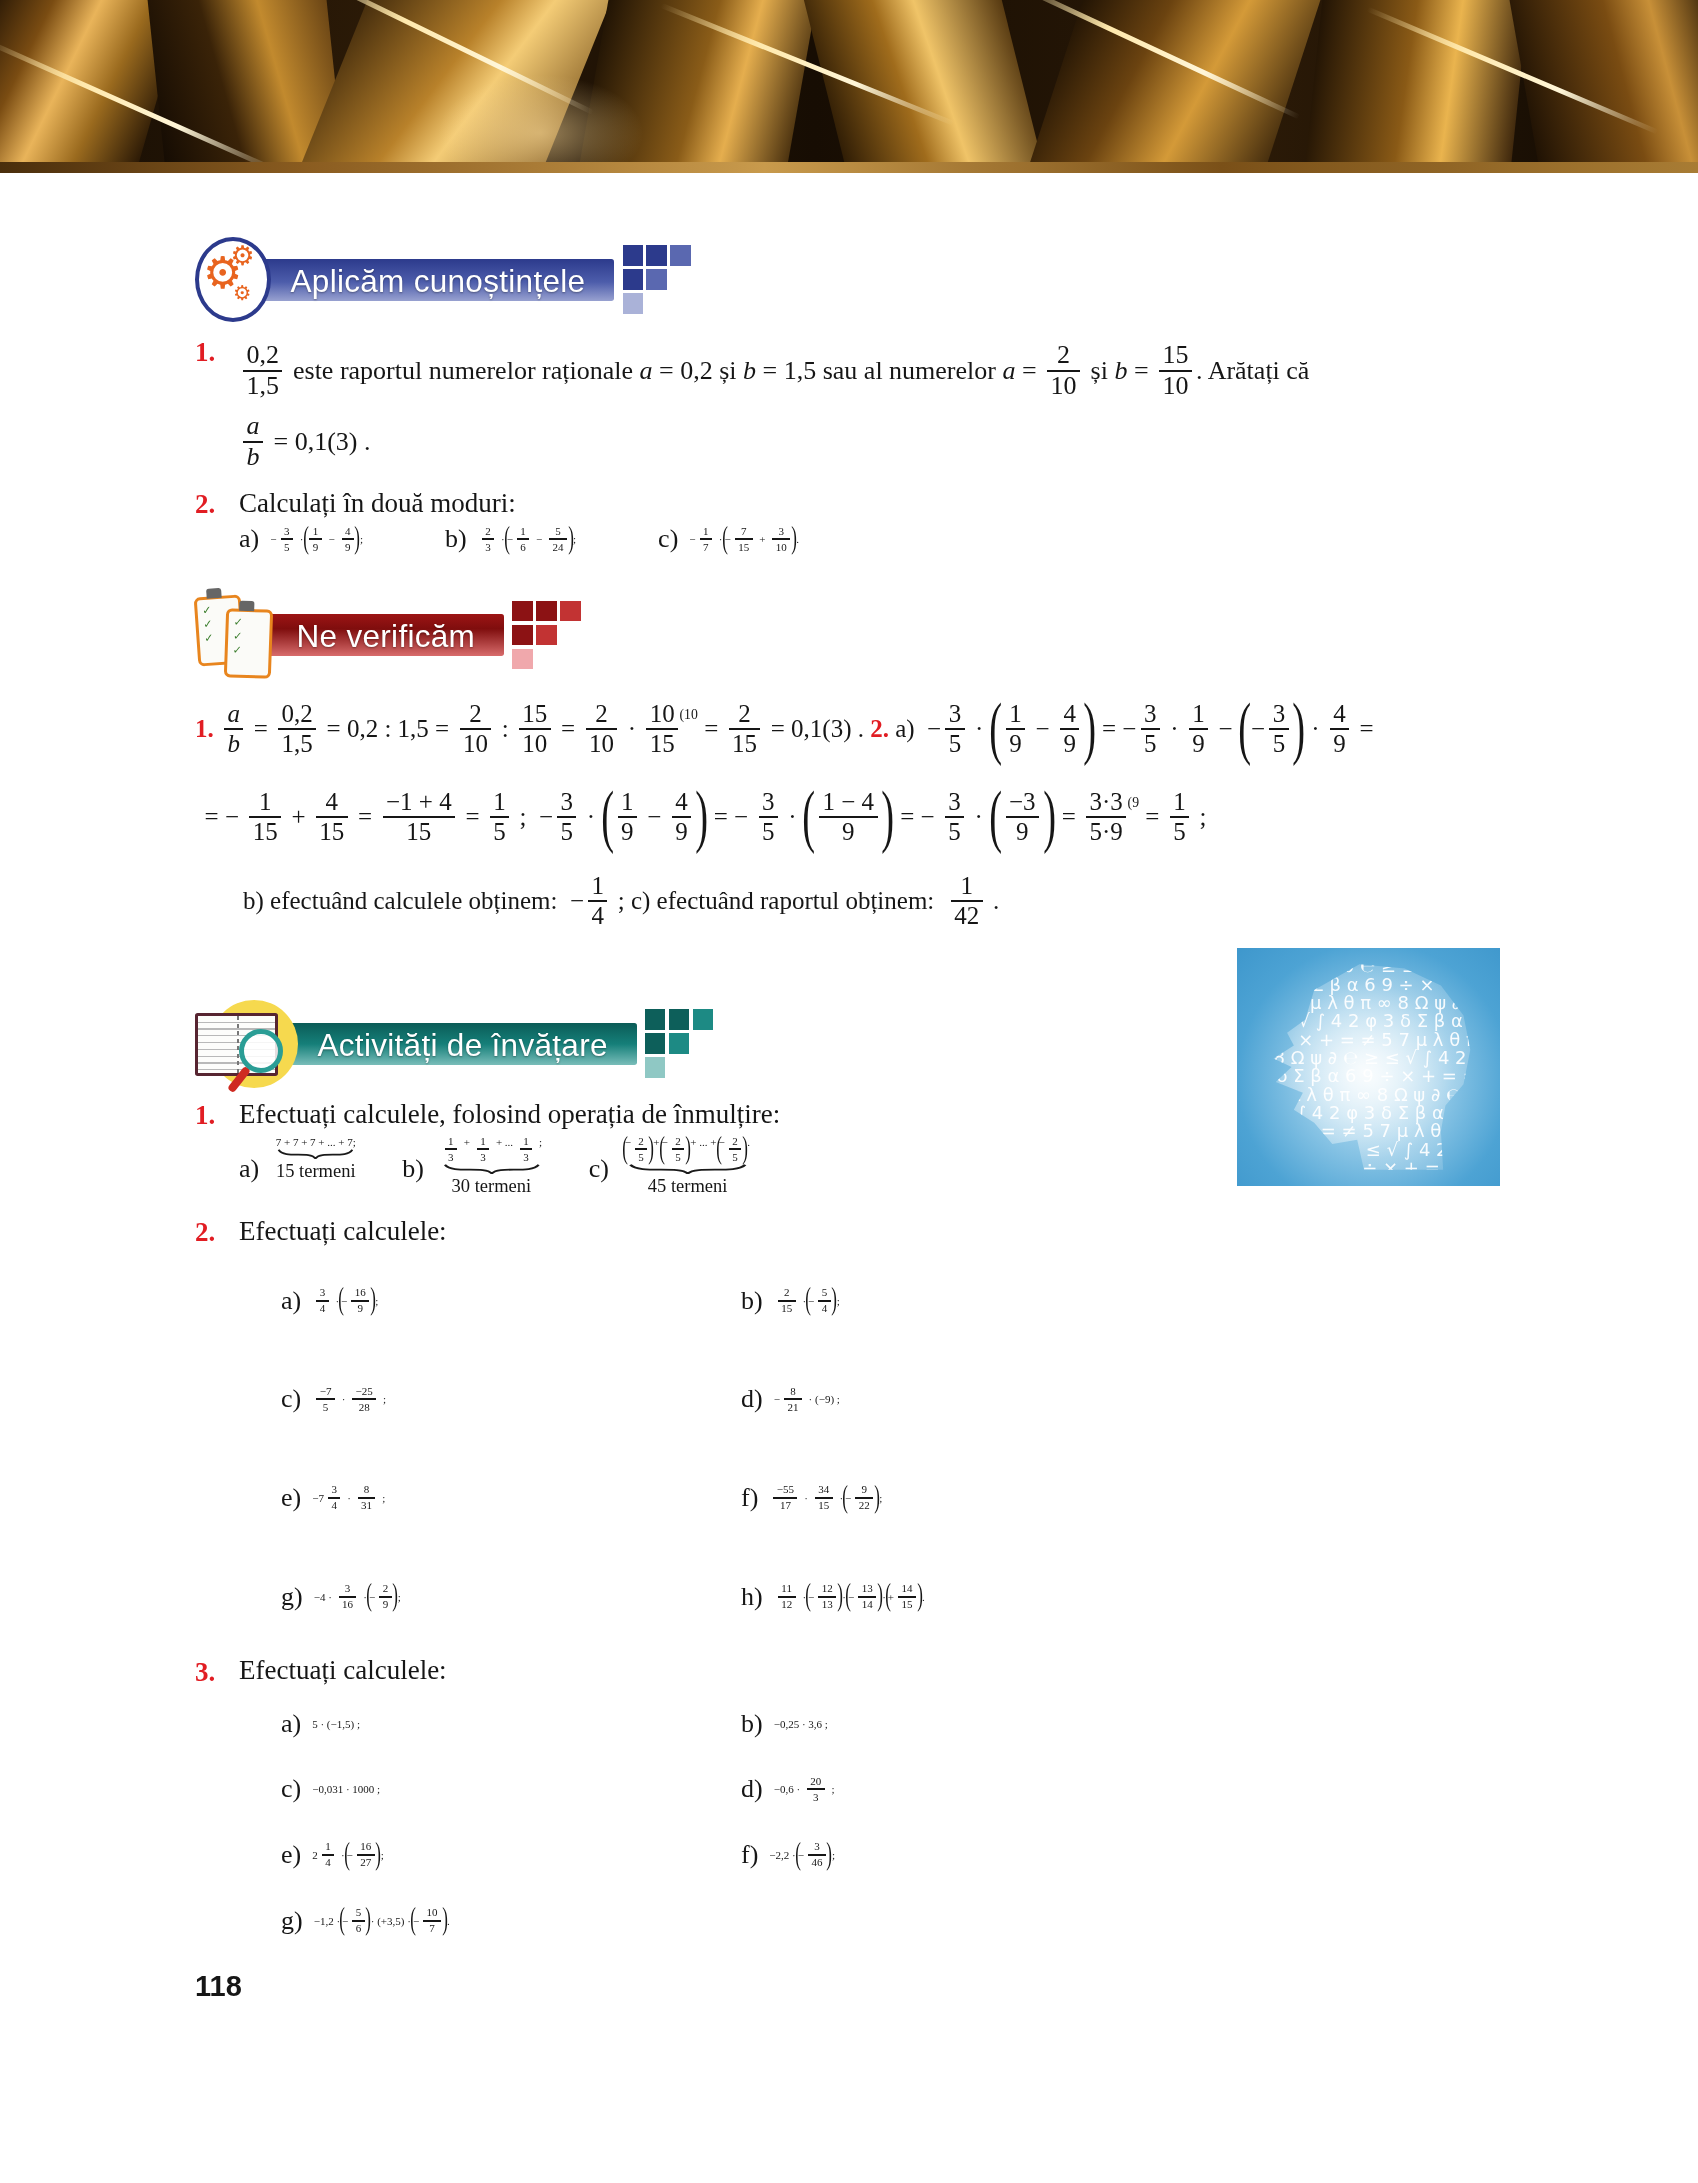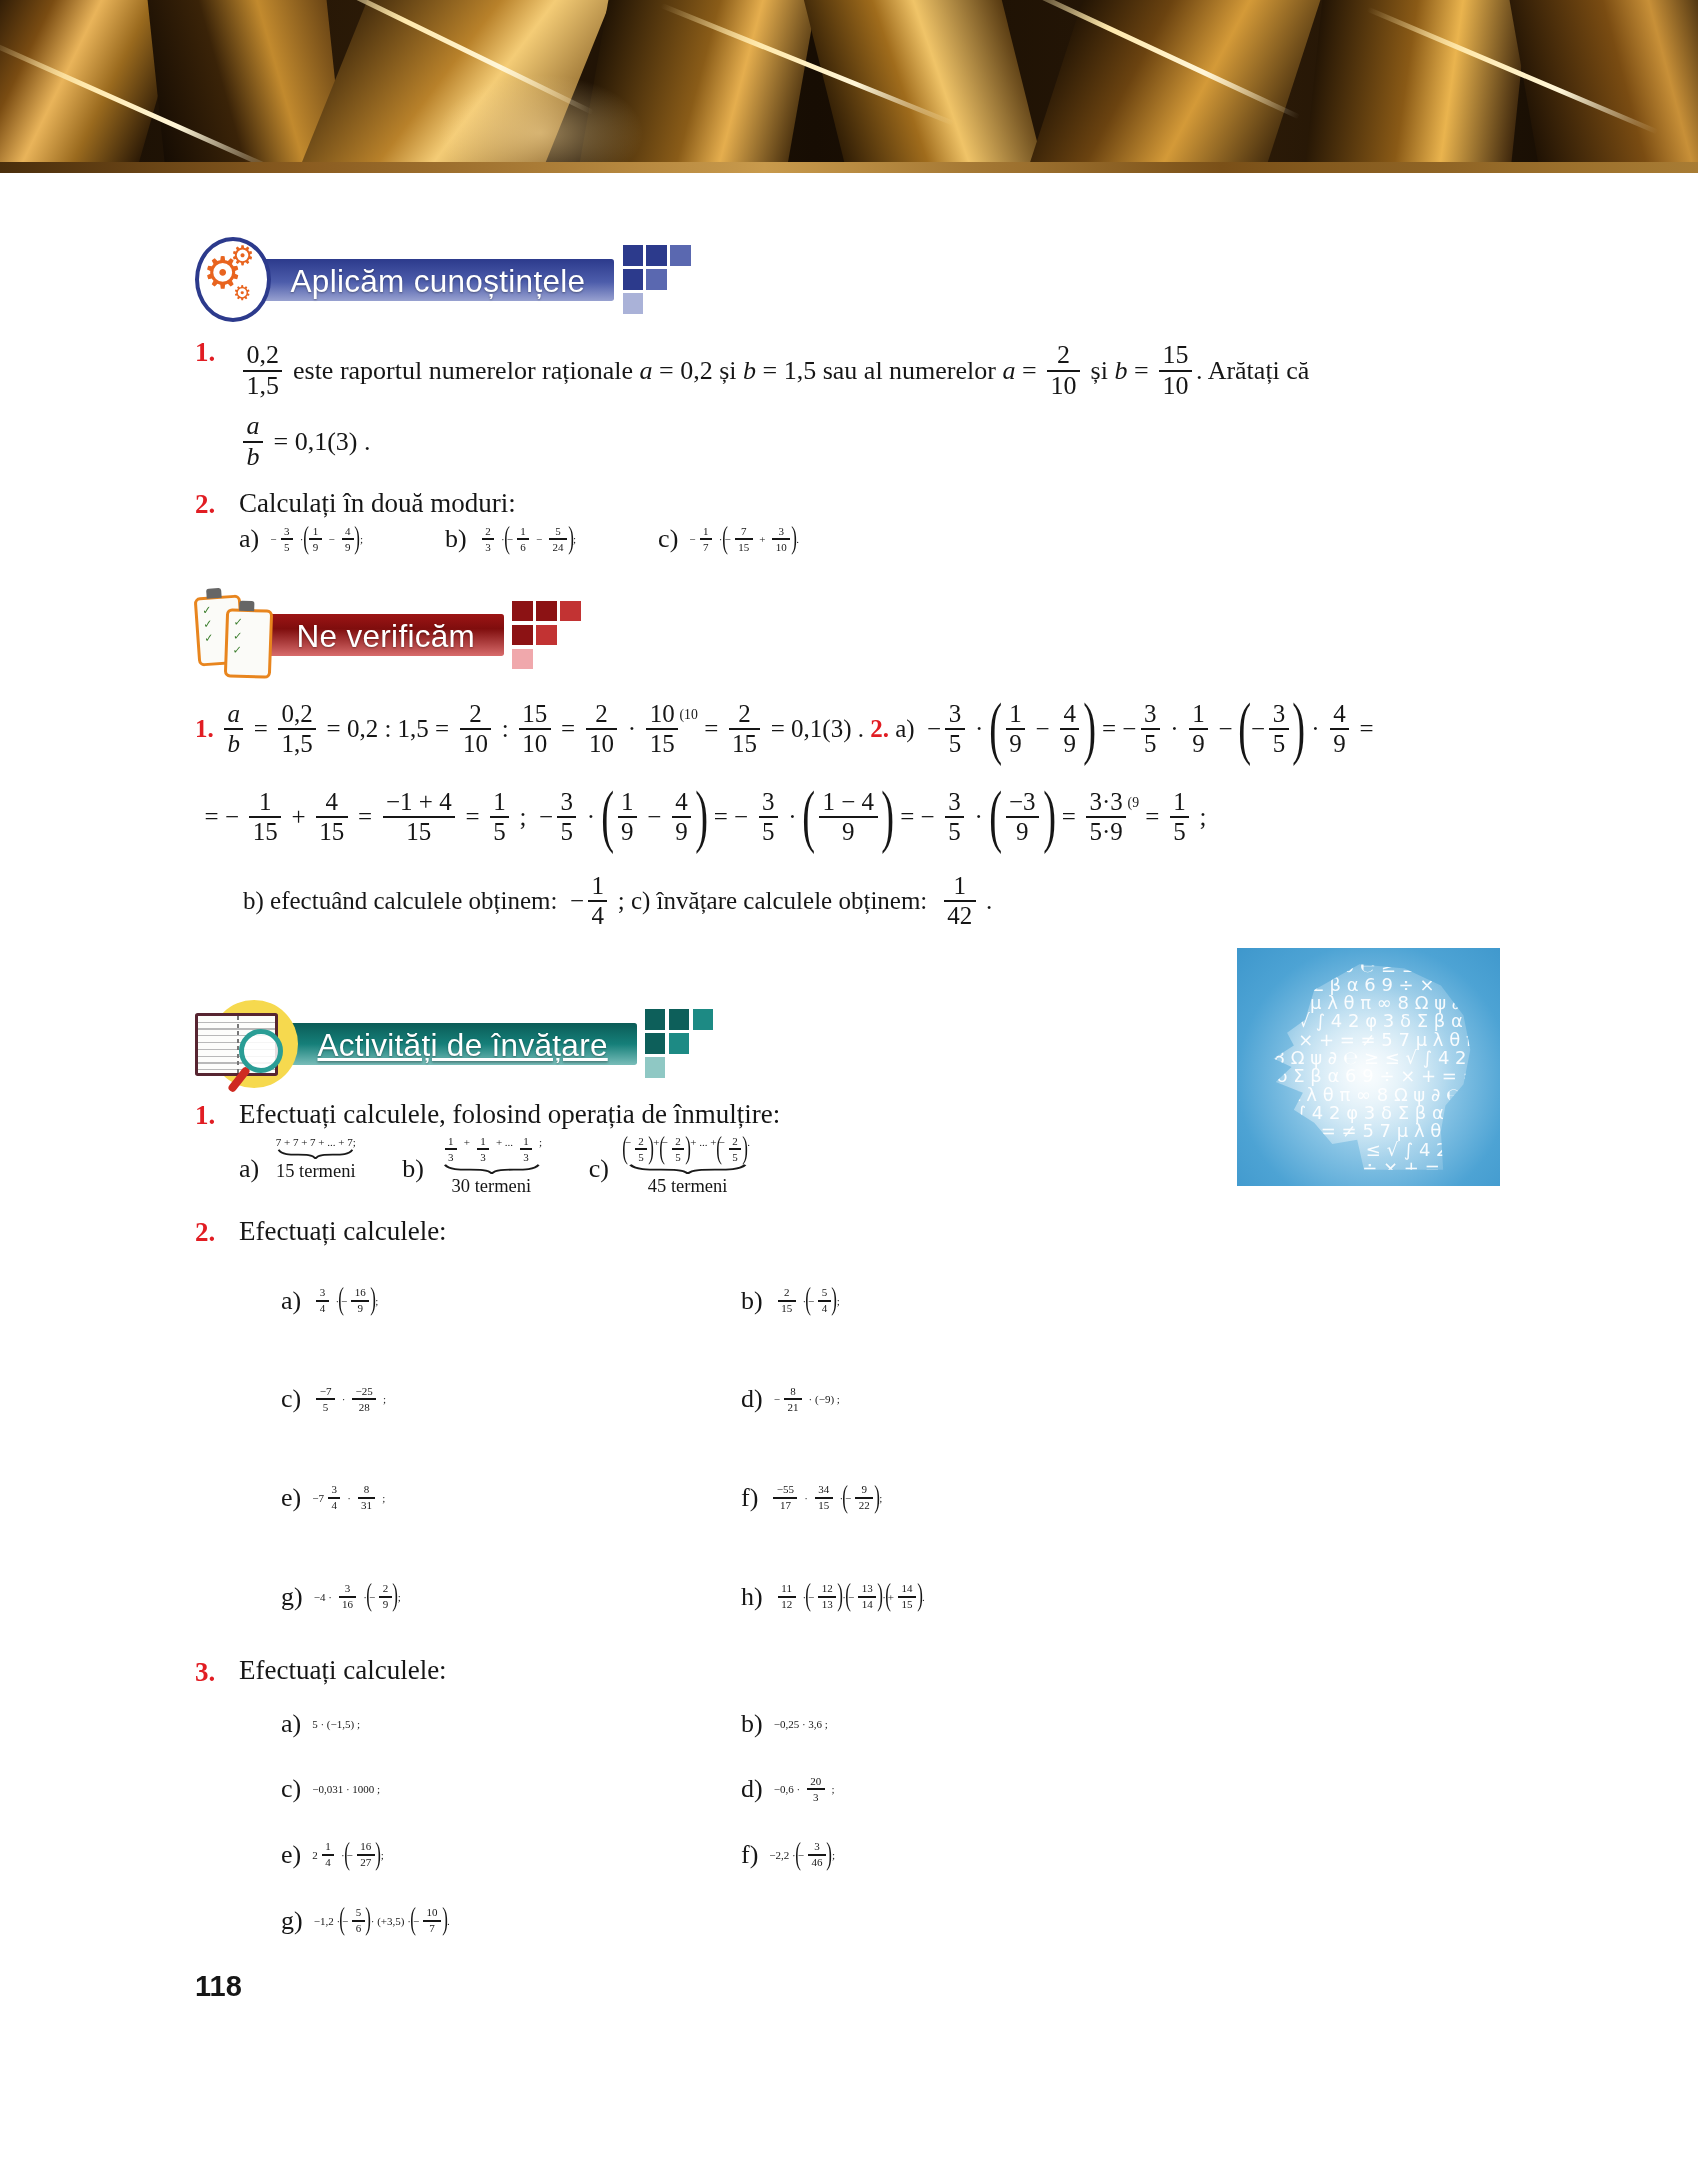--- a/index.html
+++ b/index.html
@@ -22,21 +22,21 @@
 
   
   .banner-row{display:flex;align-items:center;position:relative;height:81px;}
   .badge{position:relative;z-index:2;flex:none;}
   .bbar{position:relative;z-index:1;height:38px;display:flex;align-items:center;
         padding:4px 29px 0 40px;margin-left:-20.5px;border-radius:2.7px;color:#fff;
         font-family:"Liberation Sans",sans-serif;font-size:31.5px;letter-spacing:0.3px;
         text-shadow:0 1.4px 2.1px rgba(0,0,0,.35);}
   .bbar.blue{background:linear-gradient(180deg,#2c3a8c 0%,#4d5dab 55%,#98a1d0 100%);}
   .bbar.red {background:linear-gradient(180deg,#9d1515 0%,#7f0d0d 35%,#d86c6c 100%);}
-  .bbar.teal{background:linear-gradient(180deg,#0b5c57 0%,#157f79 50%,#79bdb9 100%);text-decoration:underline;}
+  .bbar.teal{background:linear-gradient(180deg,#0b5c57 0%,#157f79 50%,#79bdb9 100%);}
 
   .mosaic{display:grid;grid-template-columns:repeat(3,20.5px);grid-auto-rows:20.5px;gap:3.4px;margin-left:8.2px;}
   .mosaic span{display:block;}
   .pos1{grid-area:1/1} .pos2{grid-area:1/2} .pos3{grid-area:1/3}
   .pos4{grid-area:2/1} .pos5{grid-area:2/2} .pos6{grid-area:3/1}
   .mosaic.blue .pos1,.mosaic.blue .pos2,.mosaic.blue .pos4{background:#2c3a8c}
   .mosaic.blue .pos3,.mosaic.blue .pos5{background:#5a68b0}
   .mosaic.blue .pos6{background:#aab2d8}
   .mosaic.red .pos1,.mosaic.red .pos2,.mosaic.red .pos4{background:#8c1214}
   .mosaic.red .pos3,.mosaic.red .pos5{background:#c23333}
@@ -471,21 +471,21 @@
               <span class="fd">5</span>
             </span>
             <span class="mt"> ;</span>
           </div>
         <div class="mline l3">
             <span class="mt">b) efectuând calculele obținem:  −</span>
             <span class="fr">
               <span class="fn">1</span>
               <span class="fd">4</span>
             </span>
-            <span class="mt"> ; c) învățare calculele obținem:  </span>
+            <span class="mt"> ; c) efectuând raportul obținem:  </span>
             <span class="fr">
               <span class="fn">1</span>
               <span class="fd">42</span>
             </span>
             <span class="mt"> .</span>
           </div>
       </div>
     </section>
 
     <section id="sec-activitati">

